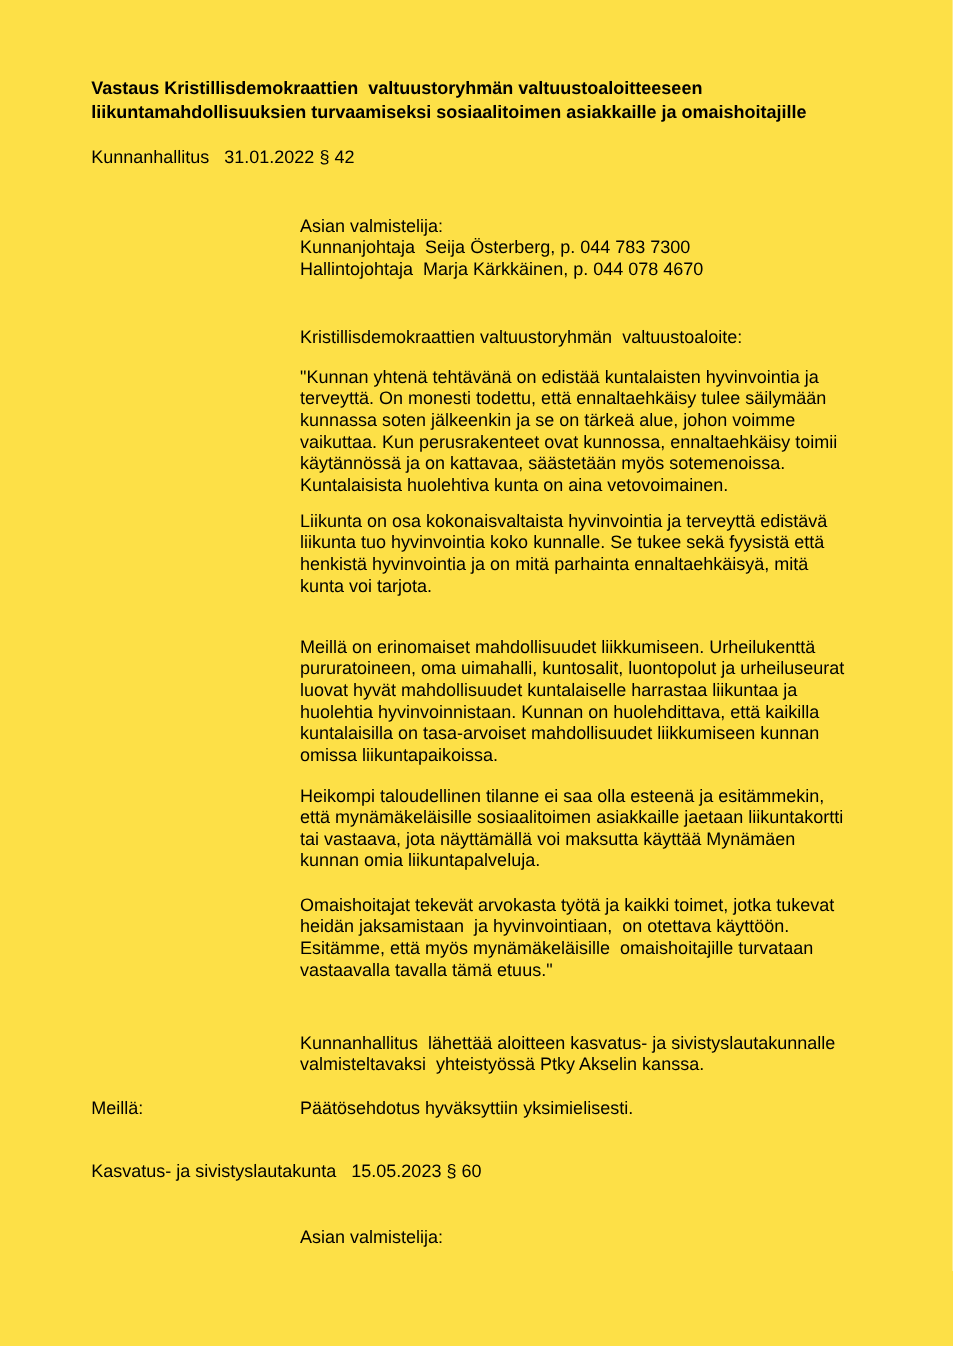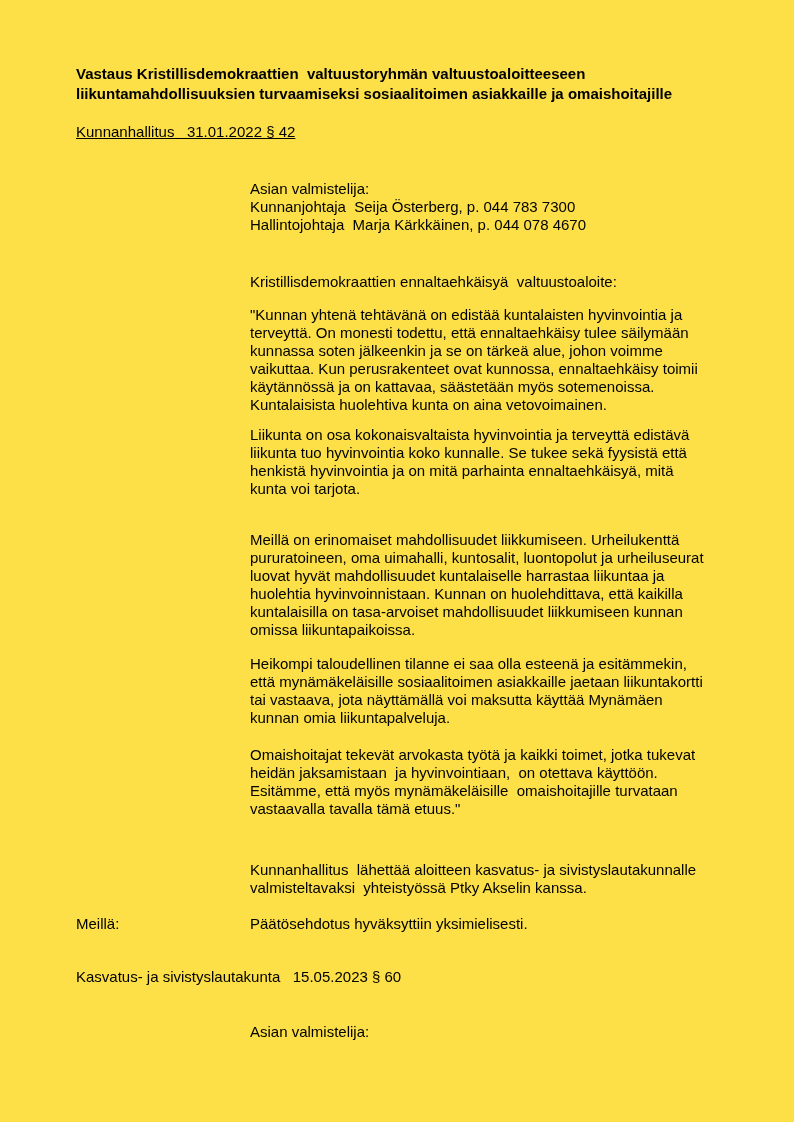--- a/index.html
+++ b/index.html
@@ -31,27 +31,27 @@
   .body-col { left: 250px; }
 </style>
 </head>
 <body>
 
 <div class="page">
 
   <div class="abs left-col doc-title" style="top: 64px; width: 680px;">Vastaus Kristillisdemokraattien  valtuustoryhmän valtuustoaloitteeseen
 liikuntamahdollisuuksien turvaamiseksi sosiaalitoimen asiakkaille ja omaishoitajille</div>
 
-  <div class="abs left-col" style="top: 123px; text-decoration: underline;">Kunnanhallitus   31.01.2022 § 42</div>
+  <div class="abs left-col" style="top: 123px;">Kunnanhallitus   31.01.2022 § 42</div>
 
   <div class="abs body-col" style="top: 180px;">Asian valmistelija:
 Kunnanjohtaja  Seija Österberg, p. 044 783 7300
 Hallintojohtaja  Marja Kärkkäinen, p. 044 078 4670</div>
 
-  <div class="abs body-col" style="top: 273px;">Kristillisdemokraattien ennaltaehkäisyä  valtuustoaloite:</div>
+  <div class="abs body-col" style="top: 273px;">Kristillisdemokraattien valtuustoryhmän  valtuustoaloite:</div>
 
   <div class="abs body-col" style="top: 306px;">"Kunnan yhtenä tehtävänä on edistää kuntalaisten hyvinvointia ja
 terveyttä. On monesti todettu, että ennaltaehkäisy tulee säilymään
 kunnassa soten jälkeenkin ja se on tärkeä alue, johon voimme
 vaikuttaa. Kun perusrakenteet ovat kunnossa, ennaltaehkäisy toimii
 käytännössä ja on kattavaa, säästetään myös sotemenoissa.
 Kuntalaisista huolehtiva kunta on aina vetovoimainen.</div>
 
   <div class="abs body-col" style="top: 426px;">Liikunta on osa kokonaisvaltaista hyvinvointia ja terveyttä edistävä
 liikunta tuo hyvinvointia koko kunnalle. Se tukee sekä fyysistä että

